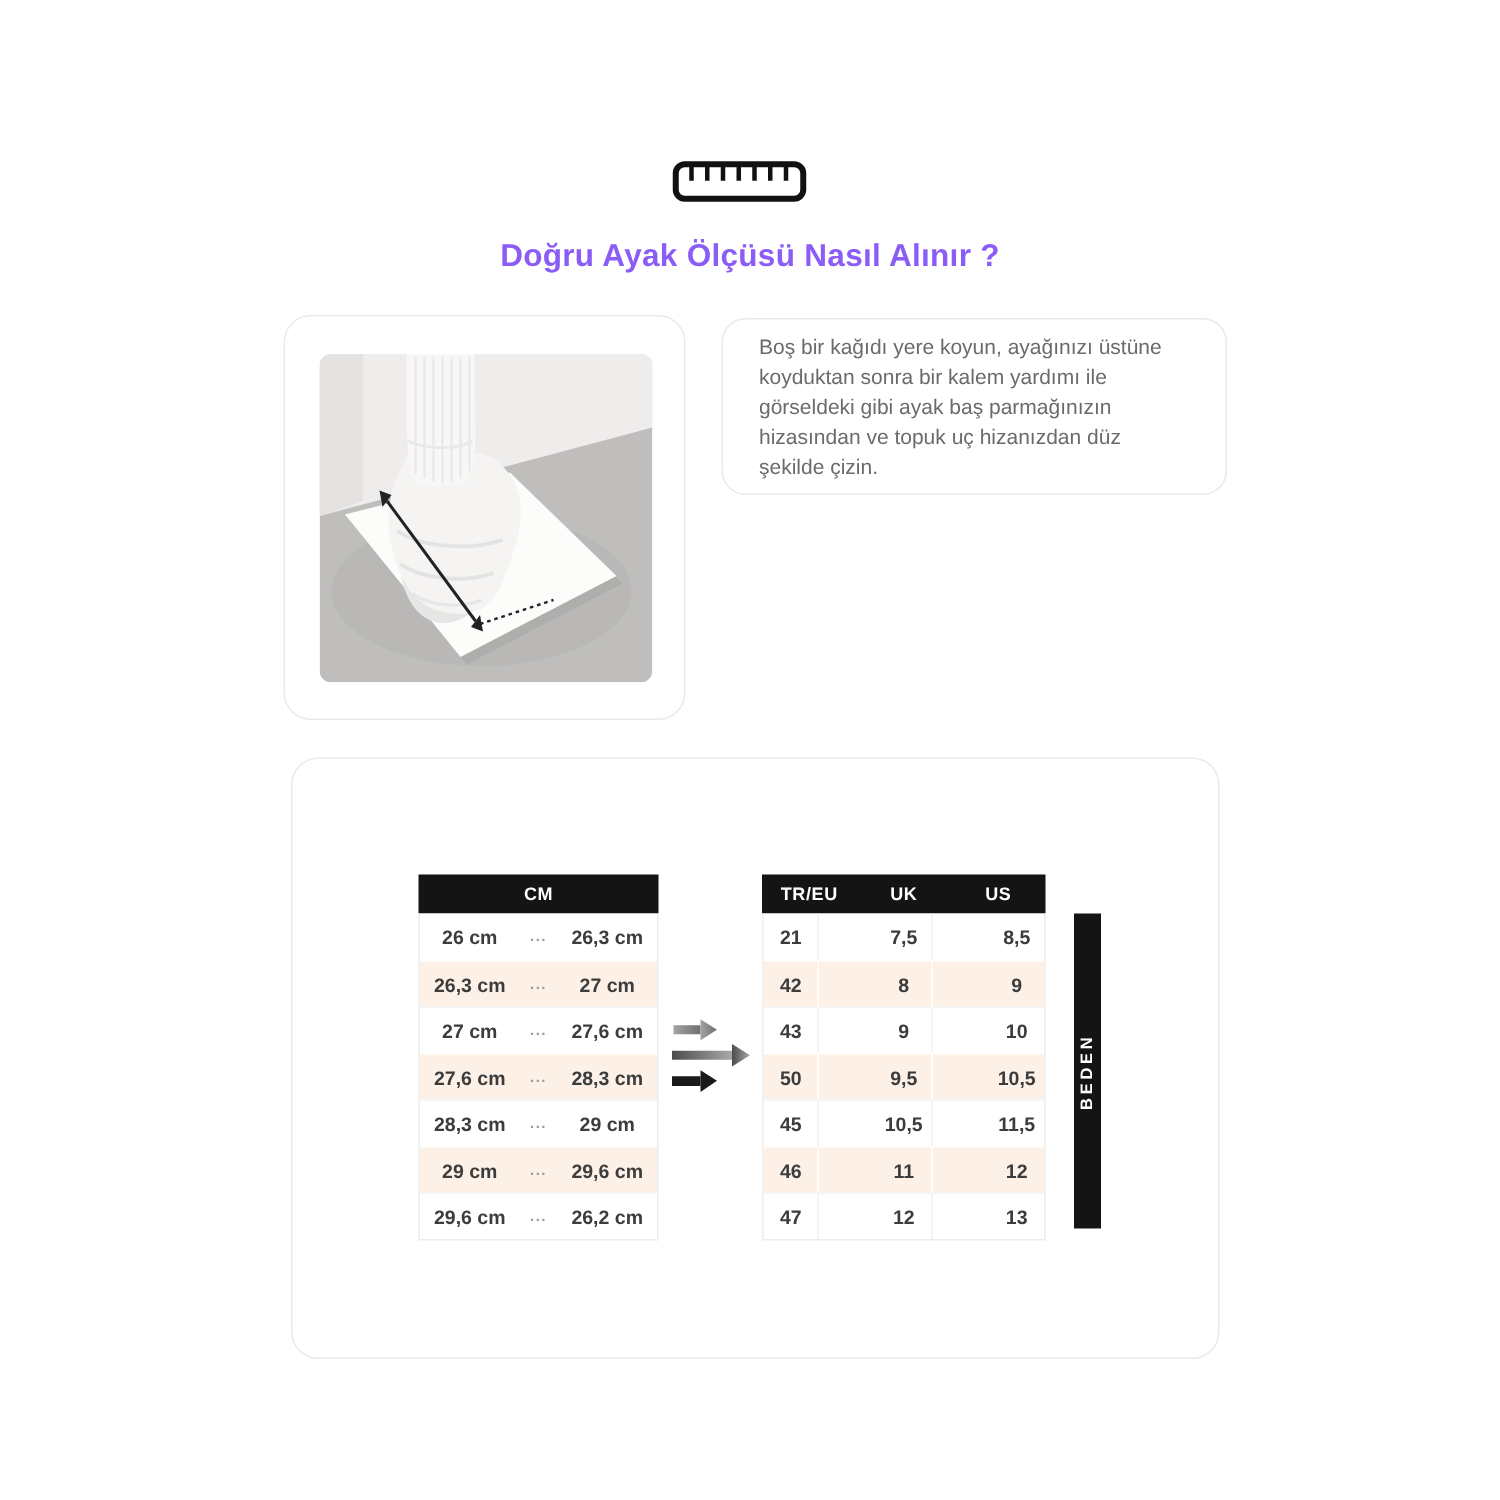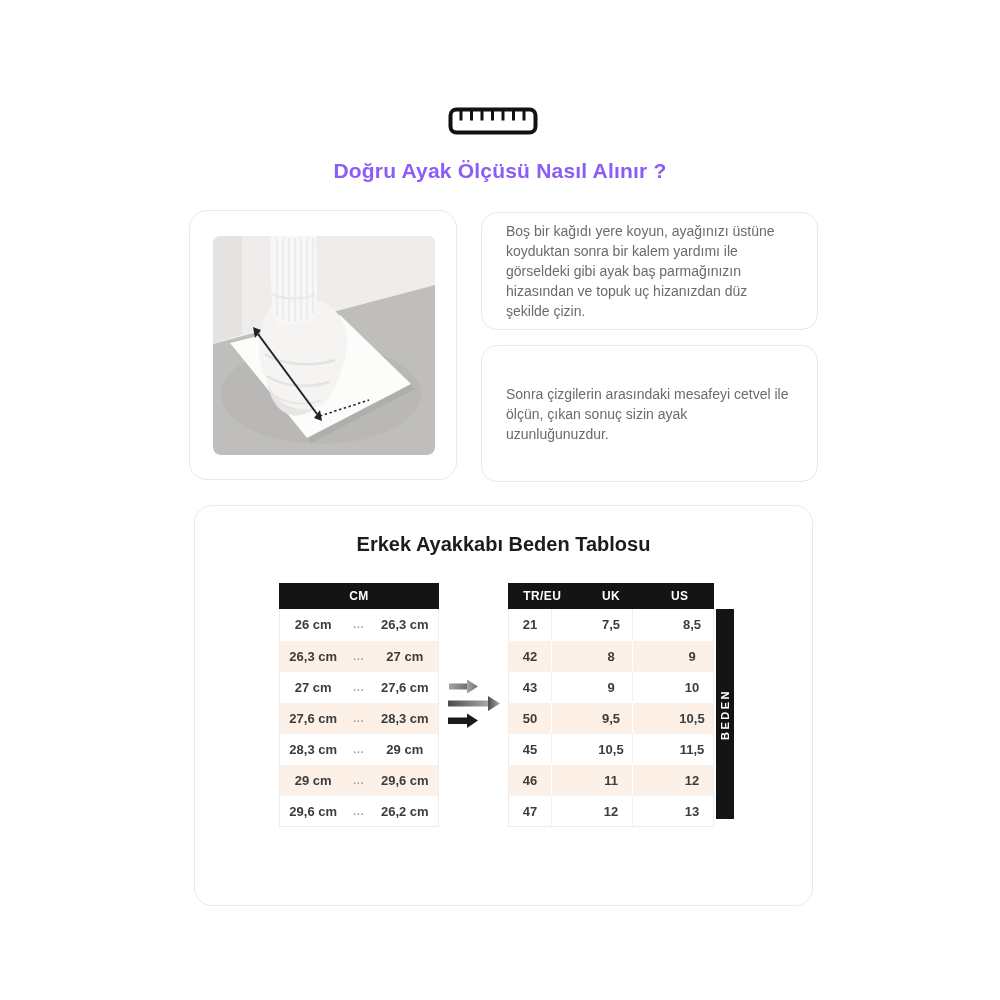--- a/index.html
+++ b/index.html
@@ -38,21 +38,21 @@
   .t-body .row:first-of-type { border-top:none; }
   .row.alt { background:#fcf0e7; border-top-color:#ffffff; }
 
   .cm-table { position:absolute; left:84px; top:77px; width:160px; }
   .cm-row .from, .cm-row .to { flex:0 0 42%; text-align:center; }
   .cm-row .dots { flex:0 0 16%; text-align:center; color:#9a9a9a; font-size:10px; letter-spacing:1px; }
 
   .arrows { position:absolute; left:249px; top:170px; width:62px; height:58px; }
   .arrows svg { display:block; width:100%; height:100%; }
 
-  .size-table { position:absolute; left:313px; top:77px; width:206px; }
+  .size-table { position:absolute; left:313px; top:77px; width:189px; }
   .size-table .t-head { justify-content:space-between; padding:0; }
   .size-table .hc { flex:1 1 0; text-align:center; }
   .size-row .sc { flex:1 1 0; text-align:center; }
   .size-row .sc + .sc { border-left:1px solid #f1f1f1; height:100%; display:flex;
     align-items:center; justify-content:center;padding-left:38px; }
   .size-row.alt .sc + .sc { border-left-color:#ffffff; }
 
   .beden { position:absolute; left:521px; top:103px; width:18px; height:210px;
     background:#141414; color:#ffffff; display:flex; align-items:center; justify-content:center;
     writing-mode:vertical-rl; transform:rotate(180deg);
@@ -121,26 +121,22 @@
           <polygon points="109,185 101,182 107,174" fill="#222"></polygon>
           <line x1="107" y1="180" x2="156" y2="164" stroke="#222" stroke-width="1.6" stroke-dasharray="2.4 2.6"></line>
         </g>
       </svg>
     </div>
   </div>
 
   <div class="info-box box1">
     <p>Boş bir kağıdı yere koyun, ayağınızı üstüne koyduktan sonra bir kalem yardımı ile görseldeki gibi ayak baş parmağınızın hizasından ve topuk uç hizanızdan düz şekilde çizin.</p>
   </div>
-  <div class="info-box box2">
-    <p>Sonra çizgilerin arasındaki mesafeyi cetvel ile ölçün, çıkan sonuç sizin ayak uzunluğunuzdur.</p>
-  </div>
 
   <div class="chart-card">
-    <h2 class="chart-title">Erkek Ayakkabı Beden Tablosu</h2>
 
     <div class="cm-table">
       <div class="t-head">CM</div>
       <div class="t-body">
 
           <div class="row cm-row">
             <span class="from">26 cm</span>
             <span class="dots">...</span>
             <span class="to">26,3 cm</span>
           </div>

